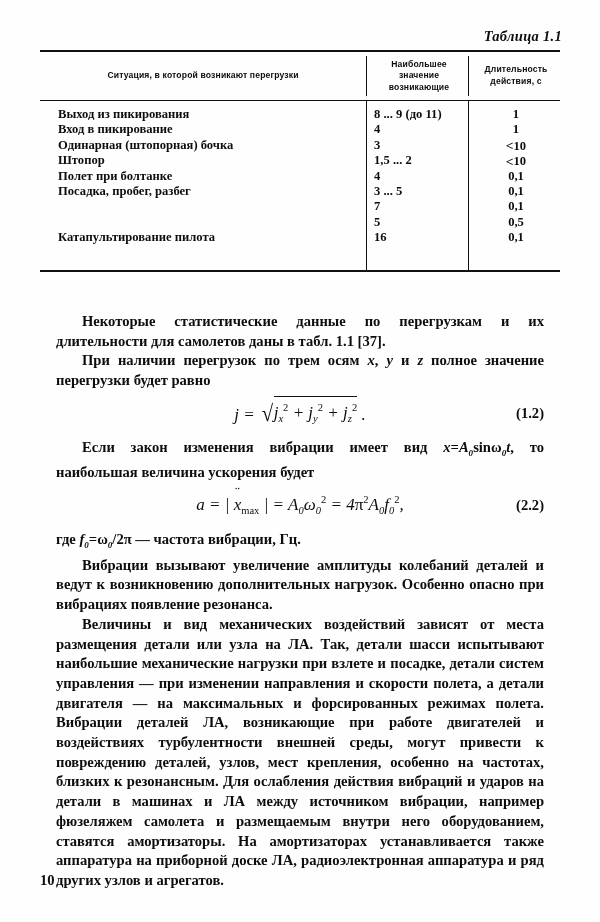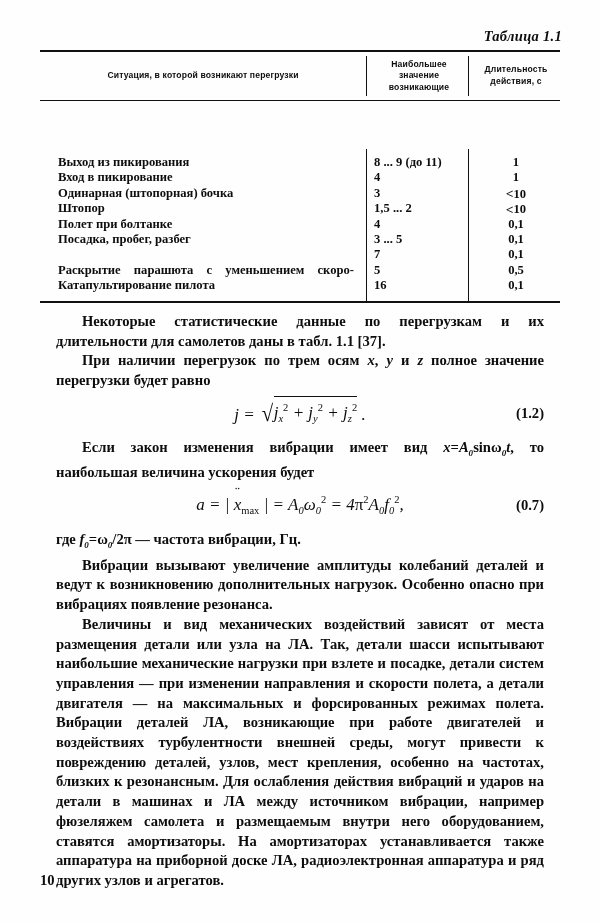--- a/index.html
+++ b/index.html
@@ -71,22 +71,21 @@
     position: absolute;
     width: 0;
     border-left: 1.8px solid #111;
   }
   .vline-a { left: 326px; }
   .vline-b { left: 428px; }
 
   .tbody {
     position: relative;
     padding-top: 6px;
-    padding-bottom: 7px;
-    margin-top: 48px;
+    padding-bottom: 24px;
   }
   .trow {
     position: relative;
     height: 15.4px;
   }
   .trow .c-situation {
     position: absolute;
     left: 18px;
     width: 300px;
     font-family: "Liberation Serif", "DejaVu Serif", serif;
@@ -286,21 +285,20 @@
         <div class="c-value">3 ... 5</div>
         <div class="c-duration">0,1</div>
       </div>
 
       <div class="trow">
         <div class="c-value">7</div>
         <div class="c-duration">0,1</div>
       </div>
 
       <div class="trow">
-        <div class="c-situation justify">Раскрытие парашюта с уменьшением скоро-</div>
         <div class="c-value">5</div>
         <div class="c-duration">0,5</div>
       </div>
 
 
       <div class="trow">
         <div class="c-situation">Катапультирование пилота</div>
         <div class="c-value">16</div>
         <div class="c-duration">0,1</div>
       </div>
@@ -321,21 +319,21 @@
       </div>
       <span class="formula-num">(1.2)</span>
     </div>
 
     <p>Если закон изменения вибрации имеет вид <i>x</i>=<i>A</i><sub>0</sub>sinω<sub>0</sub><i>t</i>, то наибольшая величина ускорения будет</p>
 
     <div class="formula-block">
       <div class="formula-inner">
         <i>a</i> = | <span class="ddot"><i>x</i></span><sub class="upr">max</sub> | = <i>A</i><sub>0</sub>ω<sub>0</sub><sup class="up">2</sup> = 4<span class="upr">π</span><sup class="up">2</sup><i>A</i><sub>0</sub><i>f</i><sub>0</sub><sup class="up">2</sup>,
       </div>
-      <span class="formula-num">(0.7)</span>
+      <span class="formula-num">(2.2)</span>
     </div>
 
     <p class="noindent">где <i>f</i><sub>0</sub>=ω<sub>0</sub>/2π — частота вибрации, Гц.</p>
 
     <p>Вибрации вызывают увеличение амплитуды колебаний деталей и ведут к возникновению дополнительных нагрузок. Особенно опасно при вибрациях появление резонанса.</p>
 
     <p>Величины и вид механических воздействий зависят от места размещения детали или узла на ЛА. Так, детали шасси испытывают наибольшие механические нагрузки при взлете и посадке, детали систем управления — при изменении направления и скорости полета, а детали двигателя — на максимальных и форсированных режимах полета. Вибрации деталей ЛА, возникающие при работе двигателей и воздействиях турбулентности внешней среды, могут привести к повреждению деталей, узлов, мест крепления, особенно на частотах, близких к резонансным. Для ослабления действия вибраций и ударов на детали в машинах и ЛА между источником вибрации, например фюзеляжем самолета и размещаемым внутри него оборудованием, ставятся амортизаторы. На амортизаторах устанавливается также аппаратура на приборной доске ЛА, радиоэлектронная аппаратура и ряд других узлов и агрегатов.</p>
 
   </div>
 

